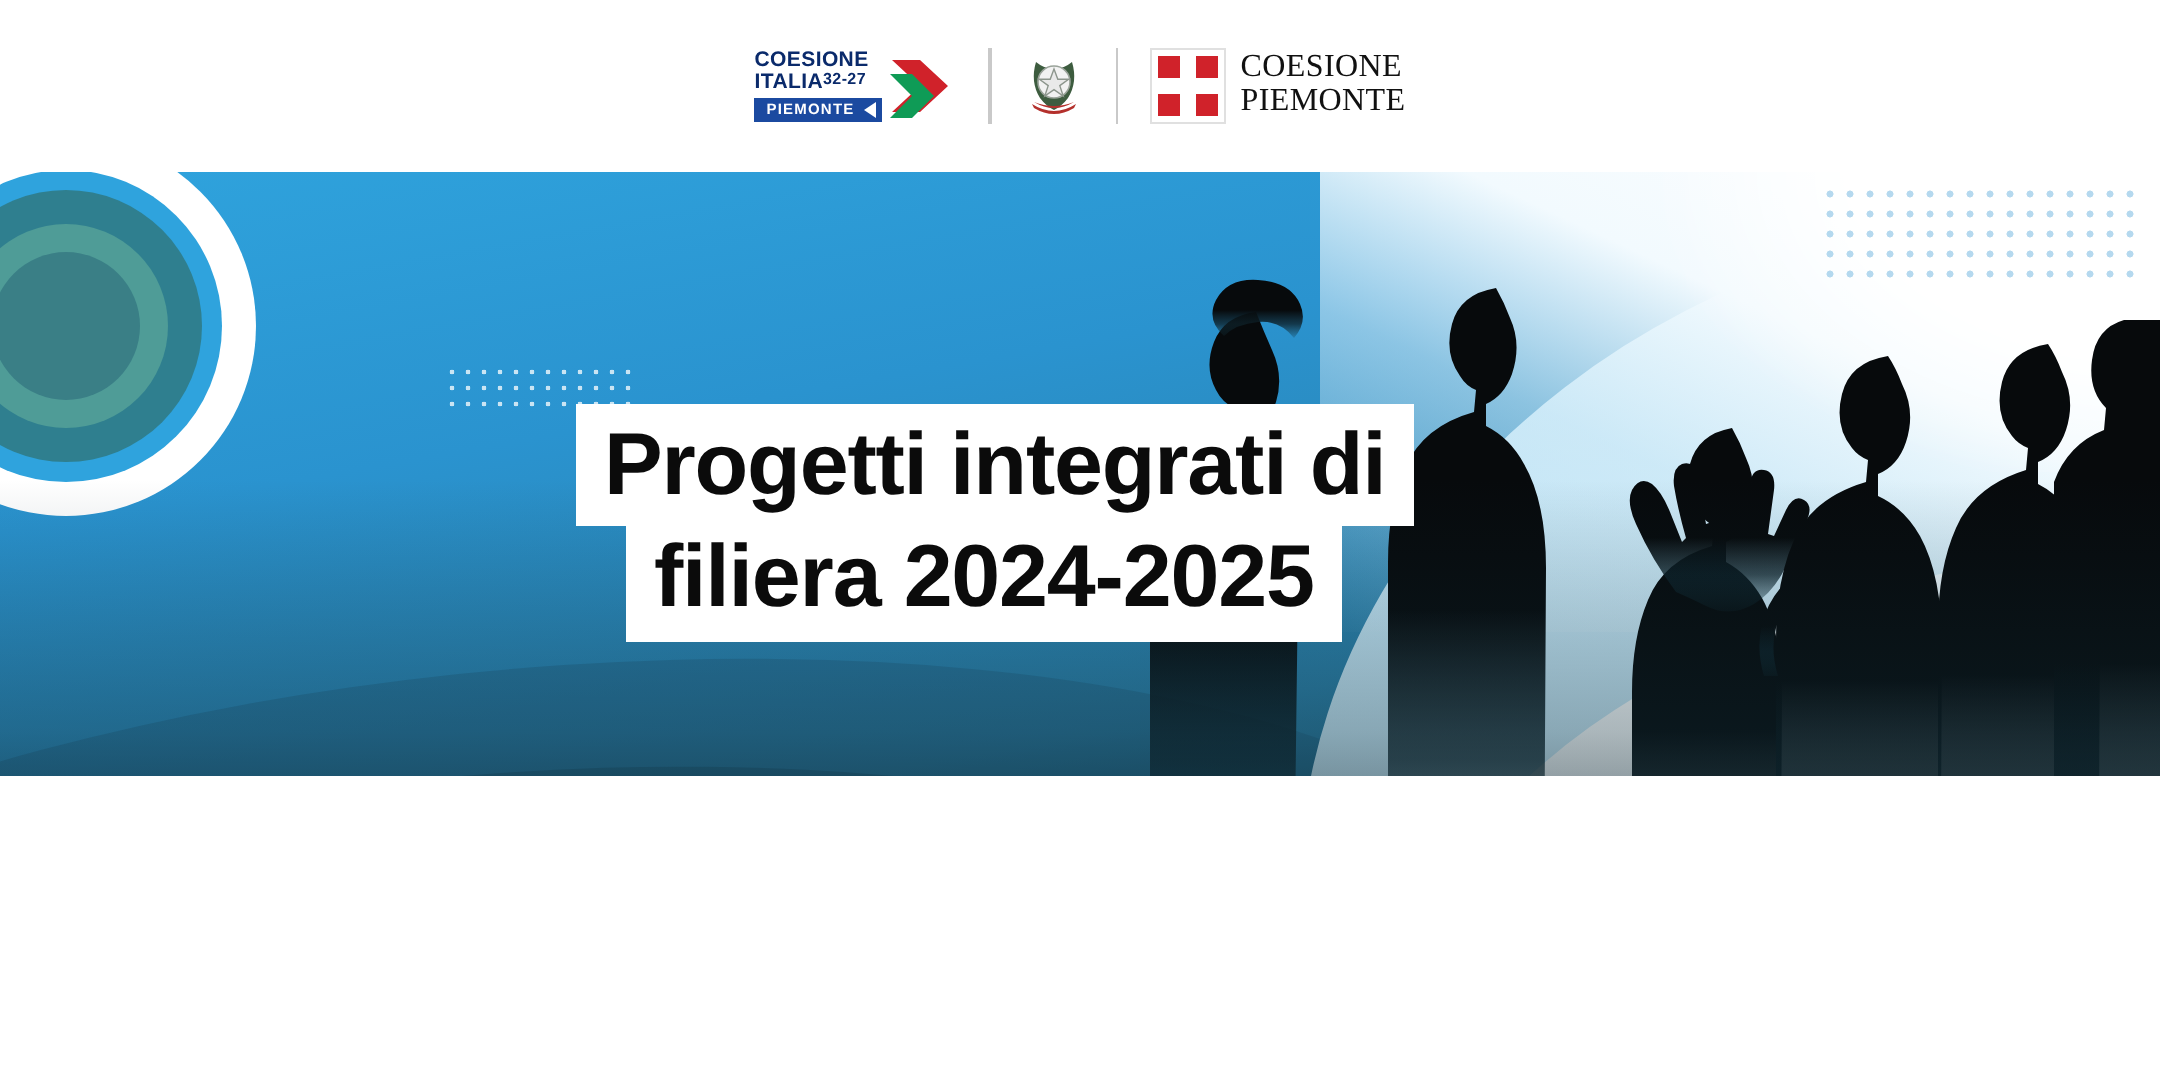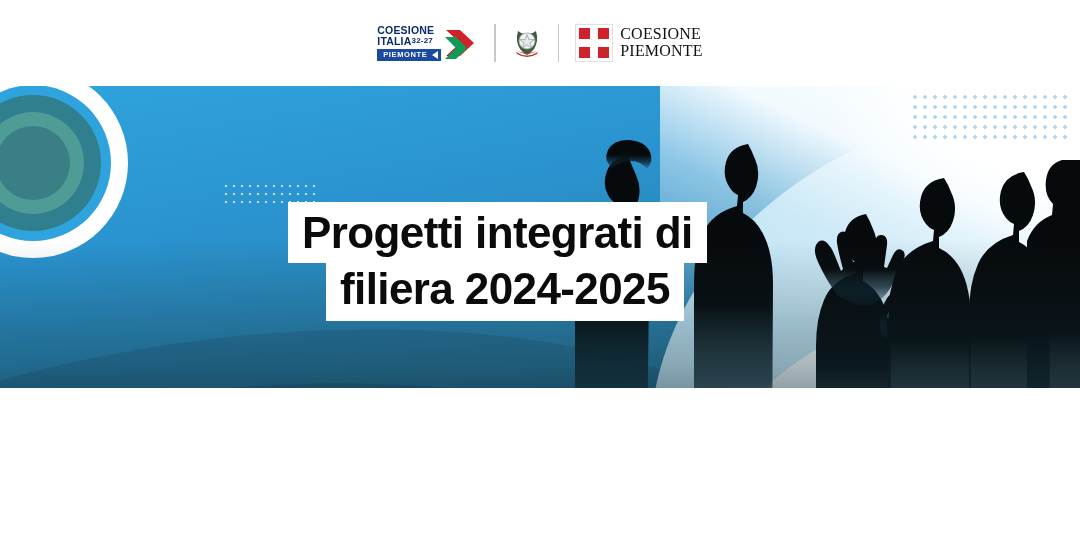--- a/index.html
+++ b/index.html
@@ -312,21 +312,21 @@
     color: #0b0b0b;
     font-size: 44px;
     font-weight: bold;
     line-height: 1.0;
     letter-spacing: -0.6px;
     padding: 9px 14px 8px 14px;
     white-space: nowrap;
     pointer-events: auto;
   }
   .title-line.l2 {
-    margin-left: 38px;
+    margin-left: 25px;
     margin-top: -2px;
     padding-top: 6px;
     padding-bottom: 10px;
   }
 
   .sub-wrap {
     position: absolute;
     left: 311px;
     top: 243px;
     display: flex;

